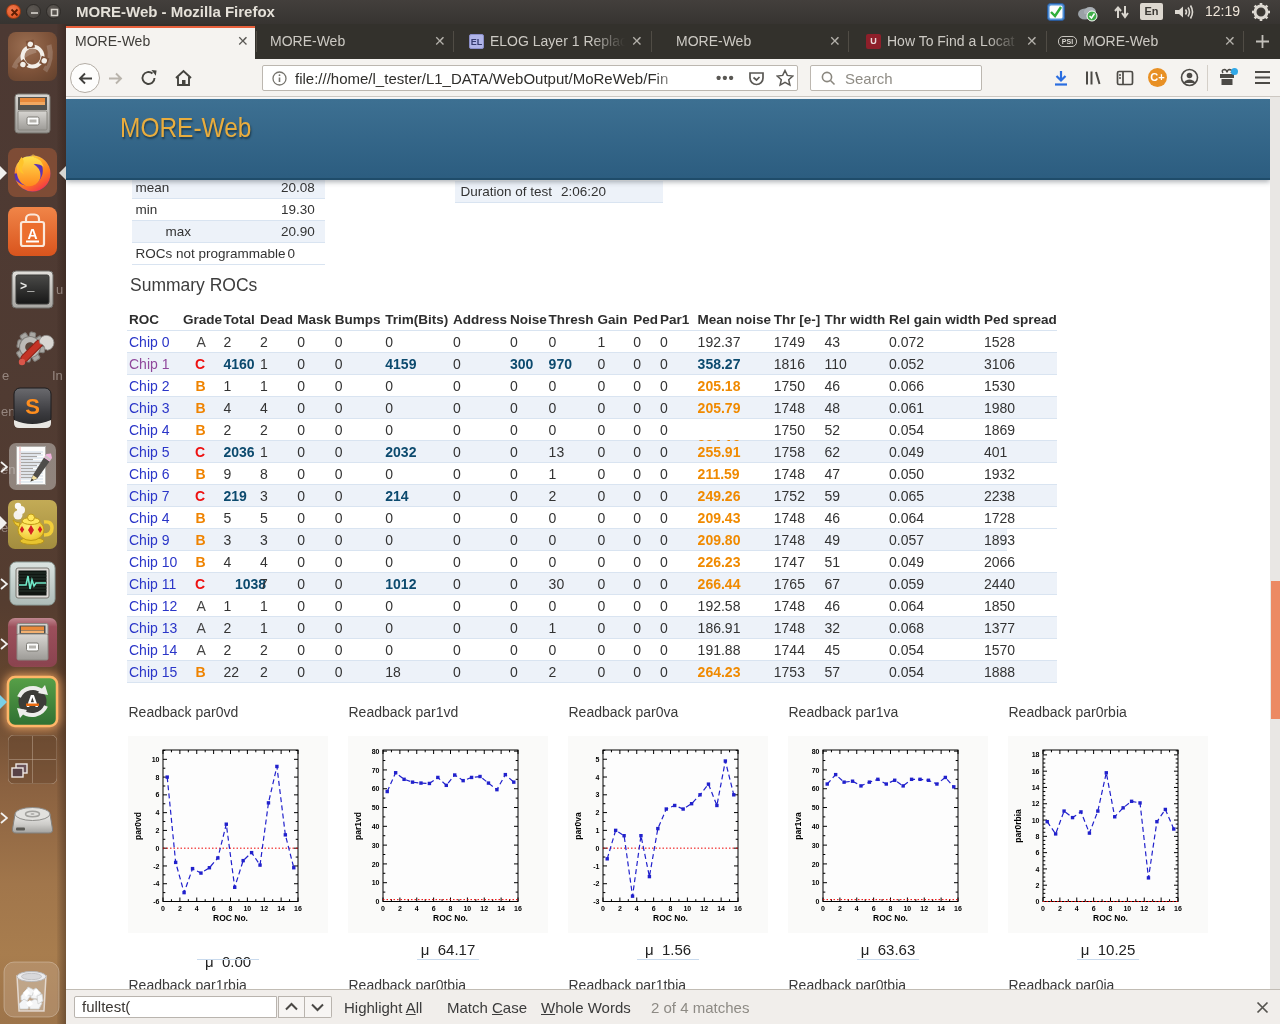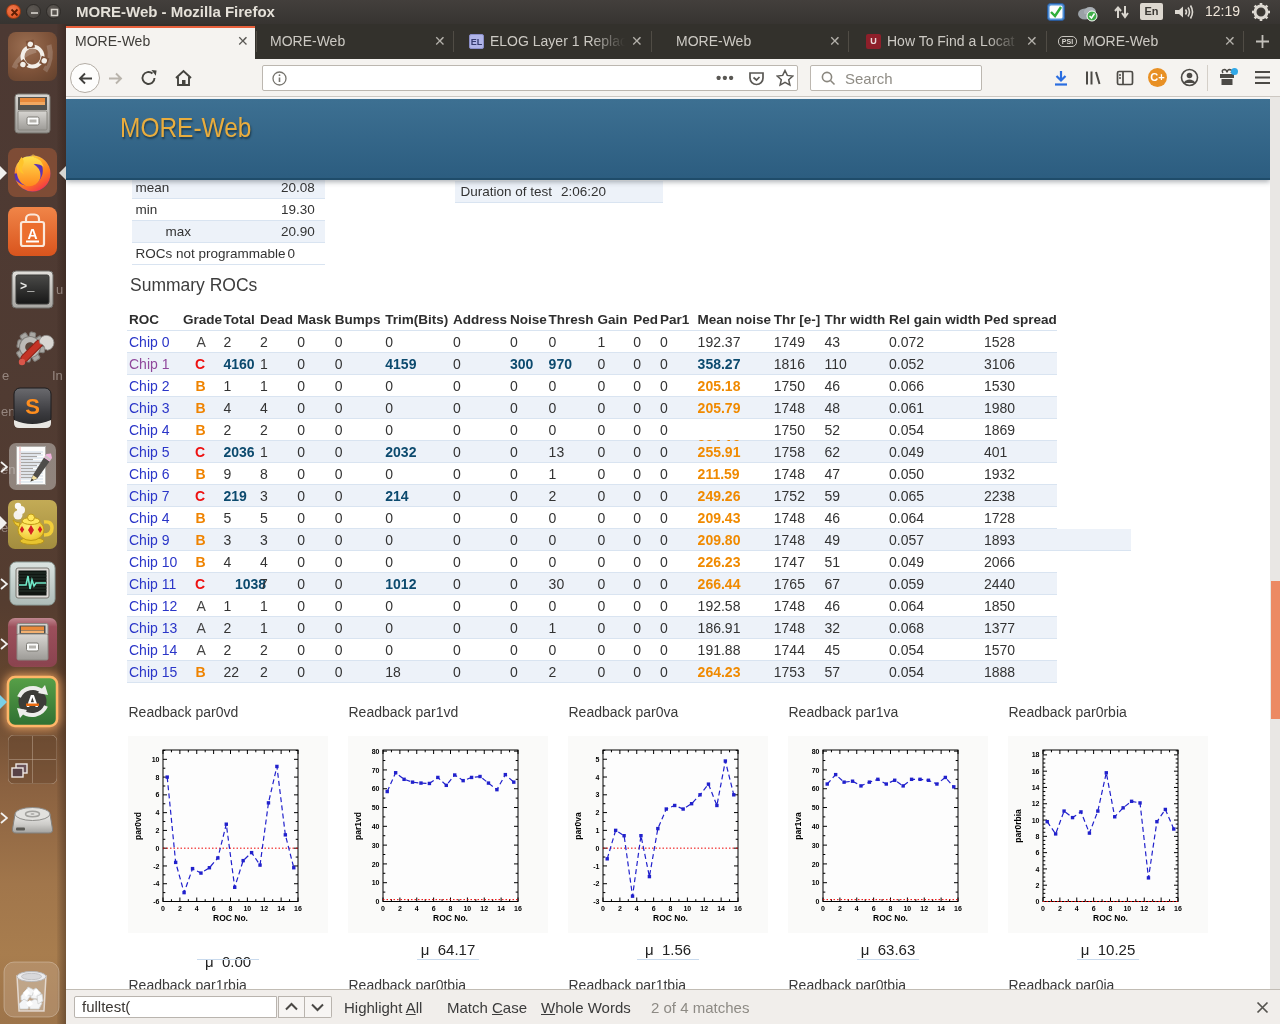--- a/index.html
+++ b/index.html
@@ -457,20 +457,21 @@
     <svg class="abs" style="left:108px;top:10px" width="19" height="18">
       <path d="M2 9 L9.5 2 L17 9 M4 8 L4 16 L15 16 L15 8" fill="none" stroke="#45443f" stroke-width="1.9"></path>
       <rect x="8" y="11" width="3.5" height="5" fill="#45443f"></rect>
     </svg>
     <div id="urlbar" class="abs"></div>
     <svg class="abs" style="left:206px;top:12px" width="15" height="15">
       <circle cx="7.5" cy="7.5" r="6.5" fill="none" stroke="#77756f" stroke-width="1.3"></circle>
       <line x1="7.5" y1="6.5" x2="7.5" y2="11" stroke="#77756f" stroke-width="1.6"></line>
       <circle cx="7.5" cy="4.2" r="0.9" fill="#77756f"></circle>
     </svg>
+    <div class="abs" style="left:229px;top:11px;width:390px;font-size:15px;color:#2f2e2b;white-space:nowrap;overflow:hidden;-webkit-mask-image:linear-gradient(90deg,#000 92%,transparent);mask-image:linear-gradient(90deg,#000 92%,transparent);">file:///home/l_tester/L1_DATA/WebOutput/MoReWeb/Fin</div>
     <div class="abs" style="left:650px;top:10px;font-size:15px;font-weight:bold;color:#5a5854;letter-spacing:1px;">•••</div>
     <svg class="abs" style="left:682px;top:11px" width="17" height="16">
       <path d="M2 3 L15 3 L15 8 a6.5 6.5 0 0 1 -13 0 z" fill="none" stroke="#5a5854" stroke-width="1.7"></path>
       <path d="M5.5 7.5 L8.5 10 L11.5 7" fill="none" stroke="#5a5854" stroke-width="1.7"></path>
     </svg>
     <svg class="abs" style="left:710px;top:10px" width="18" height="18">
       <path d="M9 1.5 L11.3 6.4 L16.8 7 L12.7 10.7 L13.9 16.1 L9 13.3 L4.1 16.1 L5.3 10.7 L1.2 7 L6.7 6.4 z" fill="none" stroke="#5a5854" stroke-width="1.5"></path>
     </svg>
     <div id="searchbar" class="abs"></div>
     <svg class="abs" style="left:755px;top:12px" width="15" height="15">
@@ -726,21 +727,21 @@
       <span class="cell" style="left:421.6px;">0</span>
       <span class="cell" style="left:470.6px;">0</span>
       <span class="cell" style="left:506.2px;">0</span>
       <span class="cell" style="left:533px;">0</span>
       <span class="cell" style="left:570.6px;"><span class="or">209.43</span></span>
       <span class="cell" style="left:646.8px;">1748</span>
       <span class="cell" style="left:697.5px;">46</span>
       <span class="cell" style="left:762px;">0.064</span>
       <span class="cell" style="left:856.9px;">1728</span>
     </div>
-    <div class="trow band" style="left:61px;top:431.5px;width:1004px;z-index:1;font-size:14px;">
+    <div class="trow band" style="left:61px;top:431.5px;width:880px;z-index:1;font-size:14px;">
       <span class="cell" style="left:2px;"><span class="lnk">Chip 9</span></span>
       <span class="cell" style="left:68.5px;"><span class="gB">B</span></span>
       <span class="cell" style="left:96.5px;">3</span>
       <span class="cell" style="left:133px;">3</span>
       <span class="cell" style="left:170.3px;">0</span>
       <span class="cell" style="left:207.8px;">0</span>
       <span class="cell" style="left:258.3px;">0</span>
       <span class="cell" style="left:326px;">0</span>
       <span class="cell" style="left:383px;">0</span>
       <span class="cell" style="left:421.6px;">0</span>

